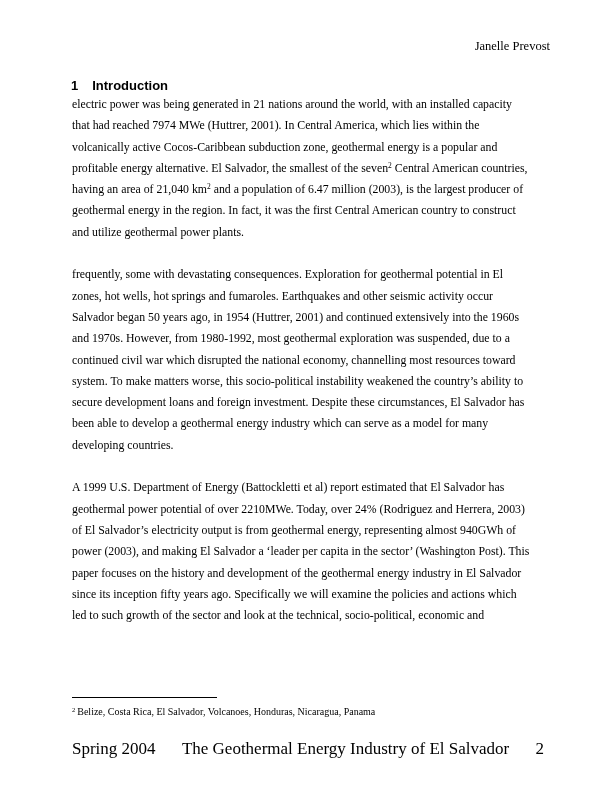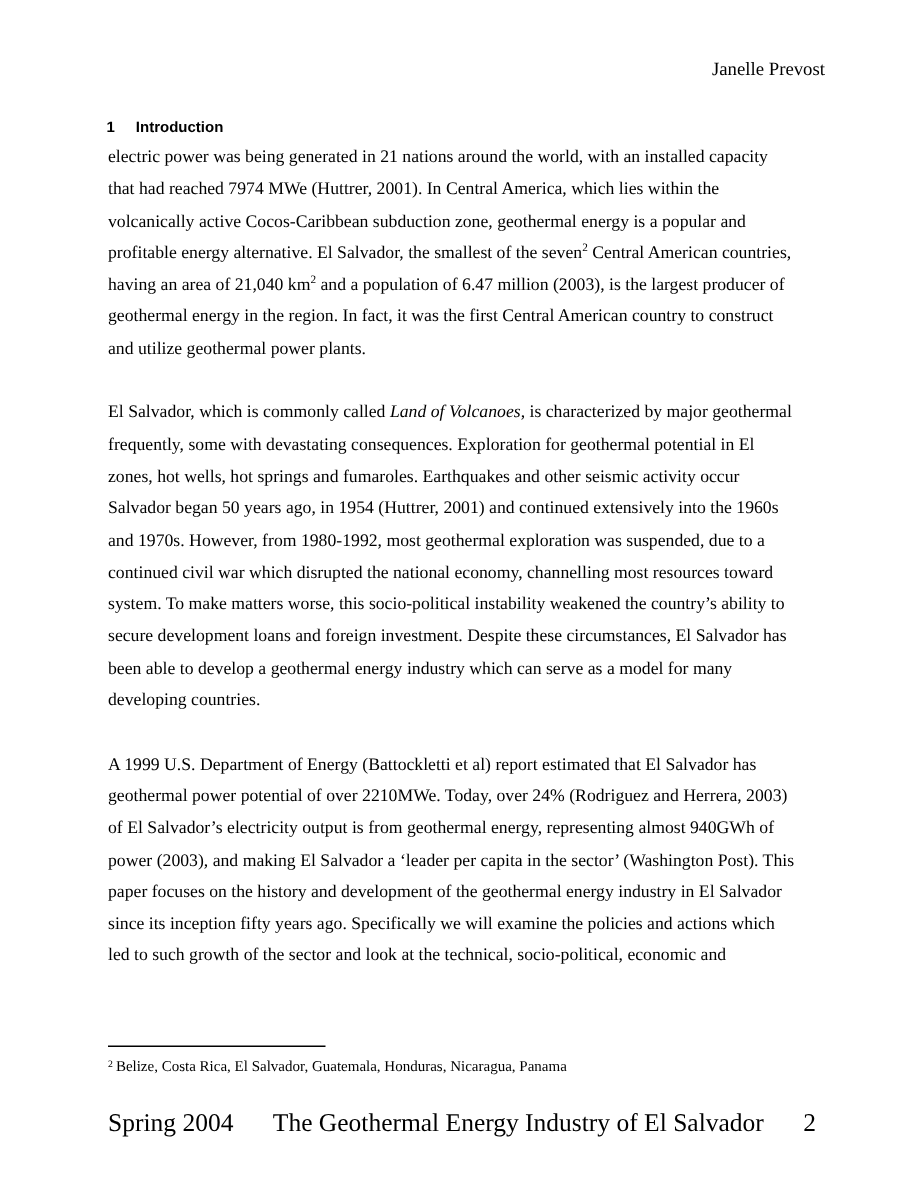--- a/index.html
+++ b/index.html
@@ -18,21 +18,21 @@
     right: 62px;
     font-size: 12.5px;
     line-height: 14px;
   }
   .section-heading {
     position: absolute;
     top: 76px;
     left: 71px;
     font-family: "Liberation Sans", sans-serif;
     font-weight: 700;
-    font-size: 10px;
+    font-size: 13px;
     line-height: 19px;
     color: #000000;
   }
   .section-heading .sec-num { display: inline-block; margin-right: 14px; }
   .body-text {
     position: absolute;
     left: 72px;
     top: 94px;
     width: 474px;
     font-size: 11.8px;
@@ -102,21 +102,20 @@
       <div class="para">
         <div class="tline"><span>electric power was being generated in 21 nations around the world, with an installed capacity</span></div>
         <div class="tline"><span>that had reached 7974 MWe (Huttrer, 2001). In Central America, which lies within the</span></div>
         <div class="tline"><span>volcanically active Cocos-Caribbean subduction zone, geothermal energy is a popular and</span></div>
         <div class="tline"><span>profitable energy alternative. El Salvador, the smallest of the seven</span><sup class="sp">2</sup><span> Central American countries,</span></div>
         <div class="tline"><span>having an area of 21,040 km</span><sup class="sp">2</sup><span> and a population of 6.47 million (2003), is the largest producer of</span></div>
         <div class="tline"><span>geothermal energy in the region. In fact, it was the first Central American country to construct</span></div>
         <div class="tline"><span>and utilize geothermal power plants.</span></div>
       </div>
       <div class="para">
-        <div class="tline"><span>El Salvador, which is commonly called </span><span class="it">Land of Volcanoes</span><span>, is characterized by major geothermal</span></div>
         <div class="tline"><span>frequently, some with devastating consequences. Exploration for geothermal potential in El</span></div>
         <div class="tline"><span>zones, hot wells, hot springs and fumaroles. Earthquakes and other seismic activity occur</span></div>
         <div class="tline"><span>Salvador began 50 years ago, in 1954 (Huttrer, 2001) and continued extensively into the 1960s</span></div>
         <div class="tline"><span>and 1970s. However, from 1980-1992, most geothermal exploration was suspended, due to a</span></div>
         <div class="tline"><span>continued civil war which disrupted the national economy, channelling most resources toward</span></div>
         <div class="tline"><span>system. To make matters worse, this socio-political instability weakened the country’s ability to</span></div>
         <div class="tline"><span>secure development loans and foreign investment. Despite these circumstances, El Salvador has</span></div>
         <div class="tline"><span>been able to develop a geothermal energy industry which can serve as a model for many</span></div>
         <div class="tline"><span>developing countries.</span></div>
       </div>
@@ -127,21 +126,21 @@
         <div class="tline"><span>power (2003), and making El Salvador a ‘leader per capita in the sector’ (Washington Post). This</span></div>
         <div class="tline"><span>paper focuses on the history and development of the geothermal energy industry in El Salvador</span></div>
         <div class="tline"><span>since its inception fifty years ago. Specifically we will examine the policies and actions which</span></div>
         <div class="tline"><span>led to such growth of the sector and look at the technical, socio-political, economic and</span></div>
       </div>
     </div>
 
   <div class="footnote-rule"></div>
 
   <div class="footnote">
-    <sup class="fm">2</sup><span>Belize, Costa Rica, El Salvador, Guatemala, Honduras, Nicaragua, Panama</span>
+    <sup class="fm">2</sup><span>Belize, Costa Rica, El Salvador, Volcanoes, Honduras, Nicaragua, Panama</span>
   </div>
 
   <div class="page-footer">
     <span class="footer-left">Spring 2004</span>
     <span class="footer-center">The Geothermal Energy Industry of El Salvador</span>
     <span class="footer-right">2</span>
   </div>
 
 </div>
 

